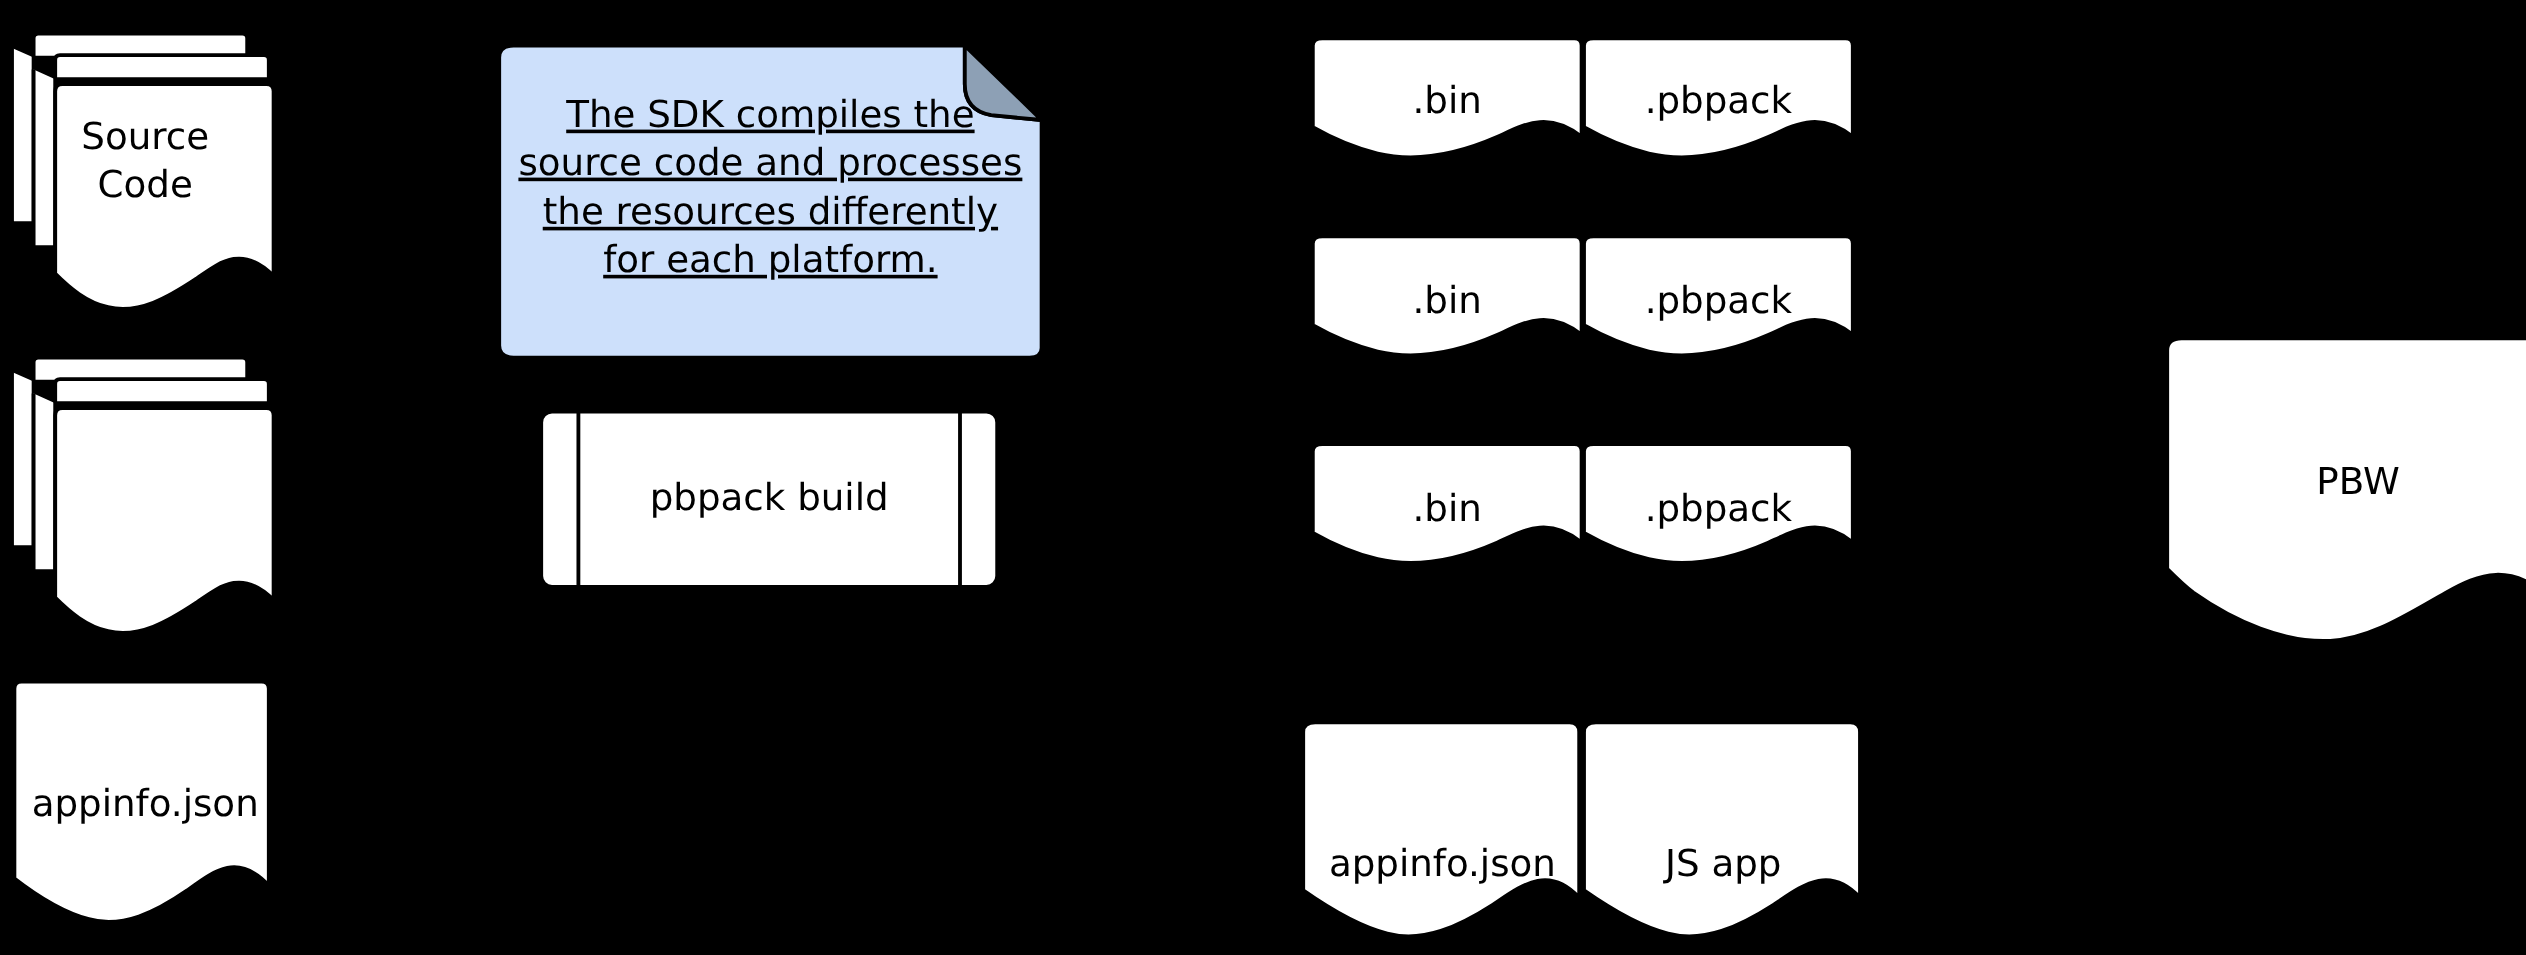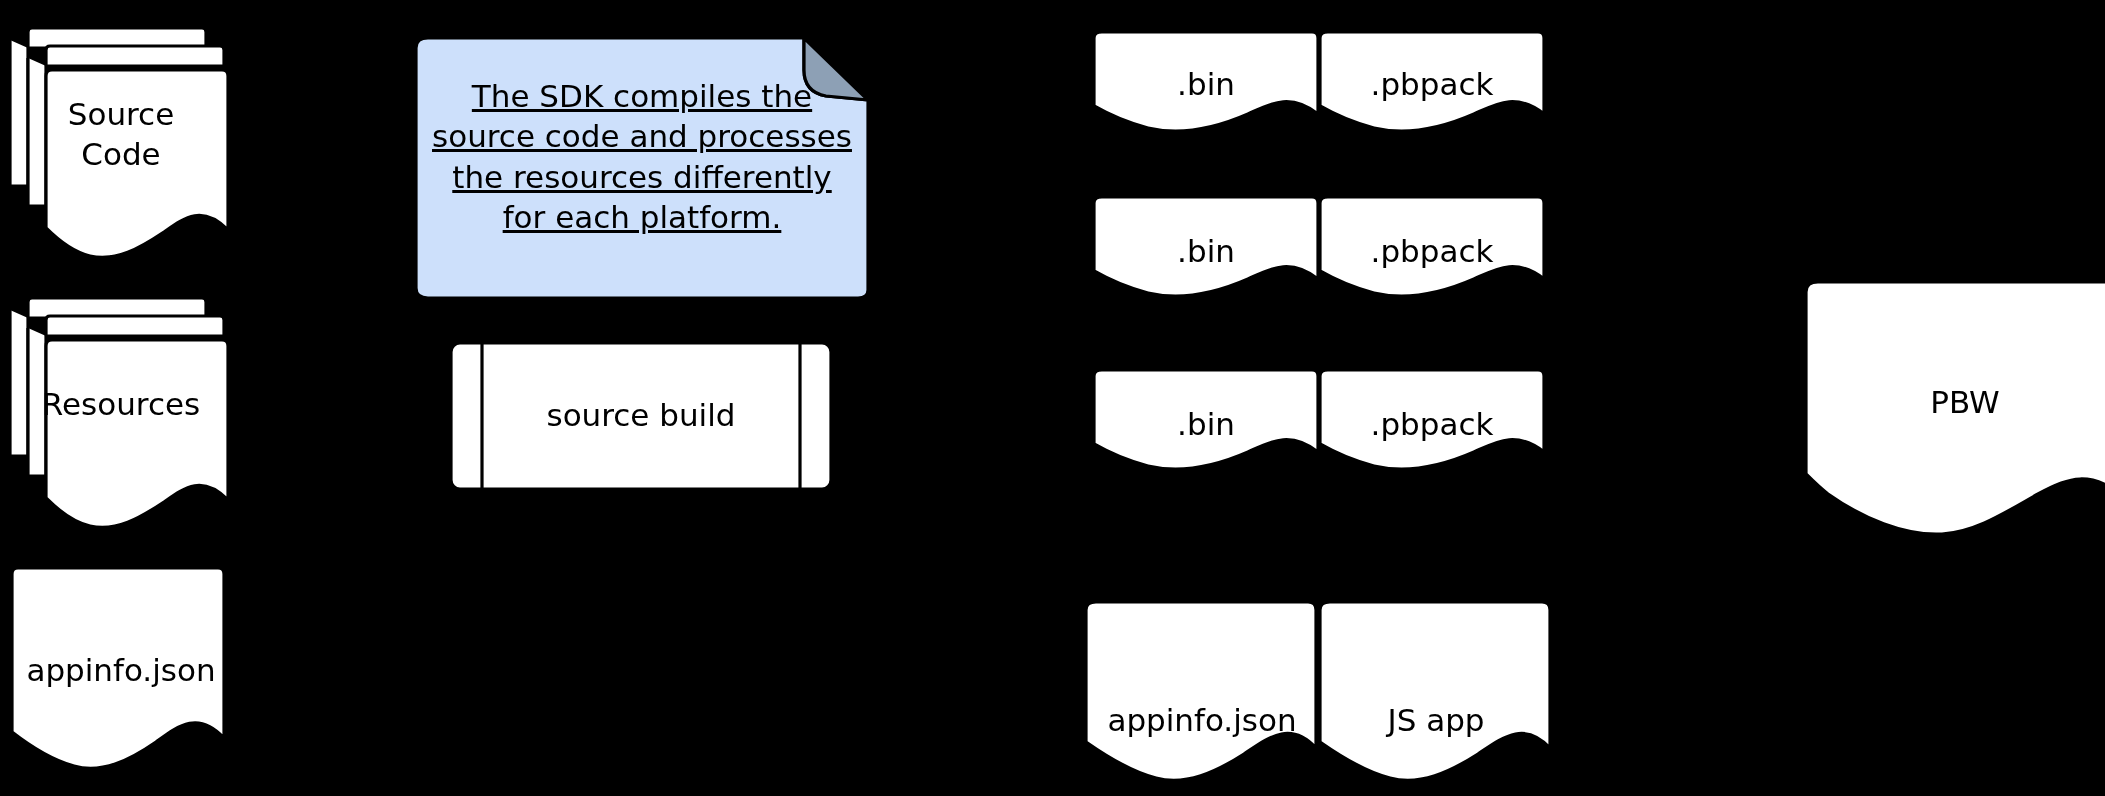--- a/index.html
+++ b/index.html
@@ -113,21 +113,20 @@
     <svg viewBox="0 0 230 240" preserveAspectRatio="none">
       <path class="sheet-back" d="M4,14 L4,160 L22,160 L22,6 Q22,2 26,2 L196,2 Q200,2 200,6 L200,22 L22,22"></path>
       <path class="sheet-back" d="M22,32 L22,180 L40,180 L40,24 Q40,20 44,20 L214,20 Q218,20 218,24 L218,40 L40,40"></path>
       <path class="doc-main" d="M40,50 Q40,44 46,44 L216,44 Q222,44 222,50
                L222,204
                C196,178 178,192 158,206
                C134,222 110,236 84,230
                C66,226 52,214 40,202
                Z"></path>
     </svg>
-    <div class="node-label t-res" style="top:88px;">Resources</div>
   </div>
 
   <div class="node" style="left:6px; top:560px; width:230px; height:236px;">
     <svg viewBox="0 0 230 236" preserveAspectRatio="none">
       <path class="doc-main" d="M6,14 Q6,8 12,8 L212,8 Q218,8 218,14
                L218,178
                C192,150 172,166 150,182
                C124,200 96,214 68,206
                C46,200 24,186 6,172
                Z"></path>
@@ -150,21 +149,21 @@
 the resources differently
 for each platform.</div>
   </div>
 
   <div class="node" style="left:448px; top:340px; width:386px; height:152px;">
     <svg viewBox="0 0 386 152" preserveAspectRatio="none">
       <rect class="proc-rect" x="3" y="3" width="380" height="146" rx="9" ry="9"></rect>
       <line class="proc-bar" x1="34" y1="3" x2="34" y2="149"></line>
       <line class="proc-bar" x1="352" y1="3" x2="352" y2="149"></line>
     </svg>
-    <div class="node-label t-proc" style="top:55px;">source build</div>
+    <div class="node-label t-proc" style="top:55px;">pbpack build</div>
   </div>
 
   <div class="node" style="left:1090px; top:18px; width:232px; height:110px;">
     <svg viewBox="0 0 232 110" preserveAspectRatio="none">
       <path class="doc-main" d="M4,20 Q4,14 12,14 L222,14 Q228,14 228,20
                L228,96
                C200,74 180,86 158,96
                C126,110 92,118 58,110
                C38,105 18,96 4,88 Z"></path>
     </svg>

